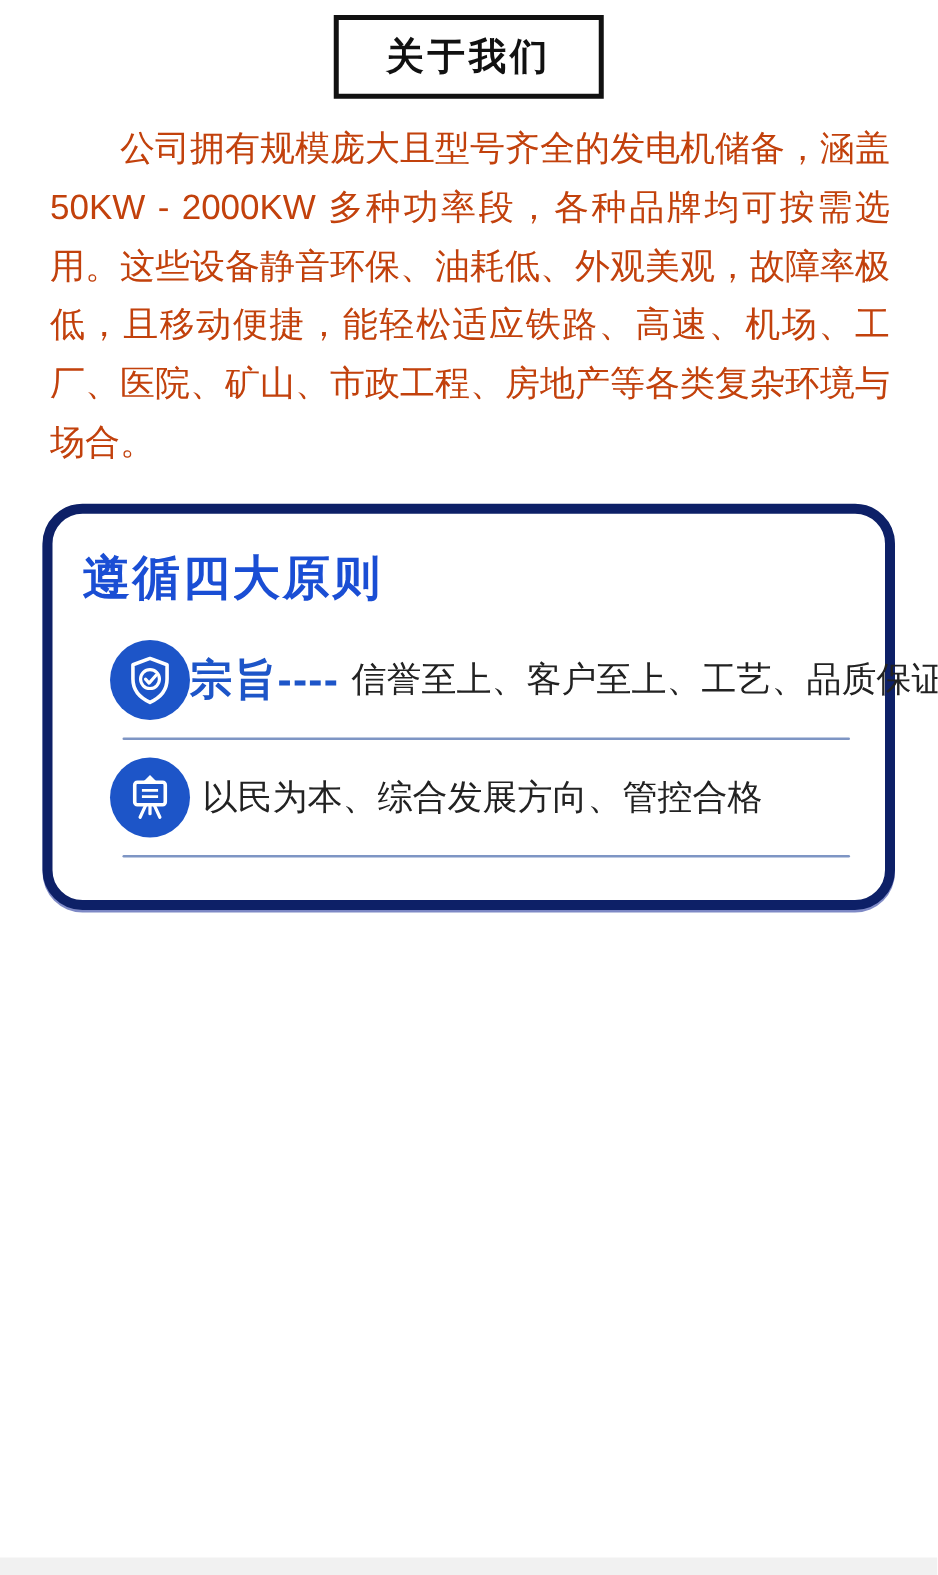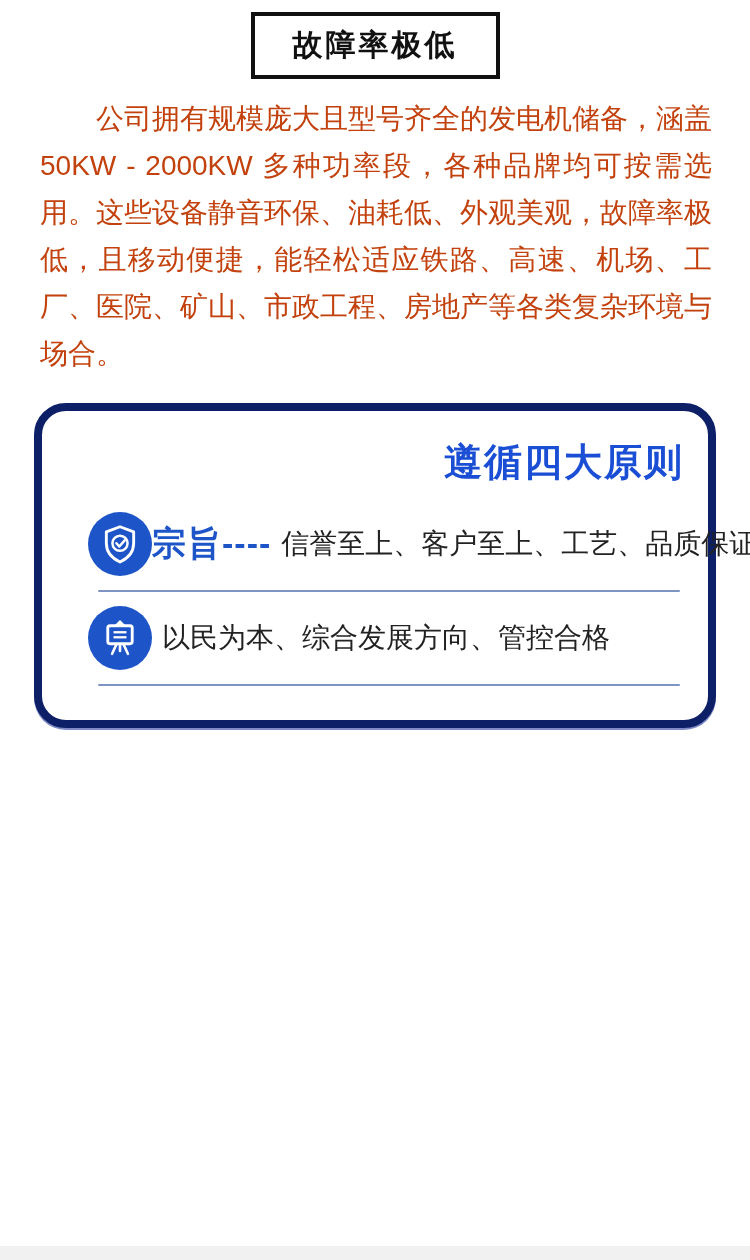--- a/index.html
+++ b/index.html
@@ -40,21 +40,21 @@
     position: relative;
     width: 682px;
     margin: 26px auto 0 auto;
     background: #ffffff;
     border: 8px solid #0d2067;
     border-radius: 32px;
     box-shadow: inset 0 0 0 2px #ffffff, 0 2px 0 0 rgba(20,40,150,0.55);
     padding: 26px 24px 6px 24px;
   }
   .principles-title {
-    text-align: right;
+    text-align: left;
     font-size: 38px;
     font-weight: bold;
     color: #1a4ed4;
     letter-spacing: 2px;
     margin-bottom: 10px;
   }
   .principle-row {
     display: flex;
     align-items: center;
     padding: 14px 2px 14px 22px;
@@ -93,21 +93,21 @@
     position: absolute;
     left: 0; bottom: 0;
     width: 750px; height: 14px;
     background: #f1f1f1;
   }
 </style>
 </head>
 <body>
 
 <div class="title-box">
-  <h1>故障率极低</h1>
+  <h1>关于我们</h1>
 </div>
 
 <div class="about-text">
   <p>公司拥有规模庞大且型号齐全的发电机储备，涵盖50KW - 2000KW 多种功率段，各种品牌均可按需选用。这些设备静音环保、油耗低、外观美观，故障率极低，且移动便捷，能轻松适应铁路、高速、机场、工厂、医院、矿山、市政工程、房地产等各类复杂环境与场合。</p>
 </div>
 
 <div class="principles-panel">
   <div class="principles-title">遵循四大原则</div>
 
   <div class="principle-row">

